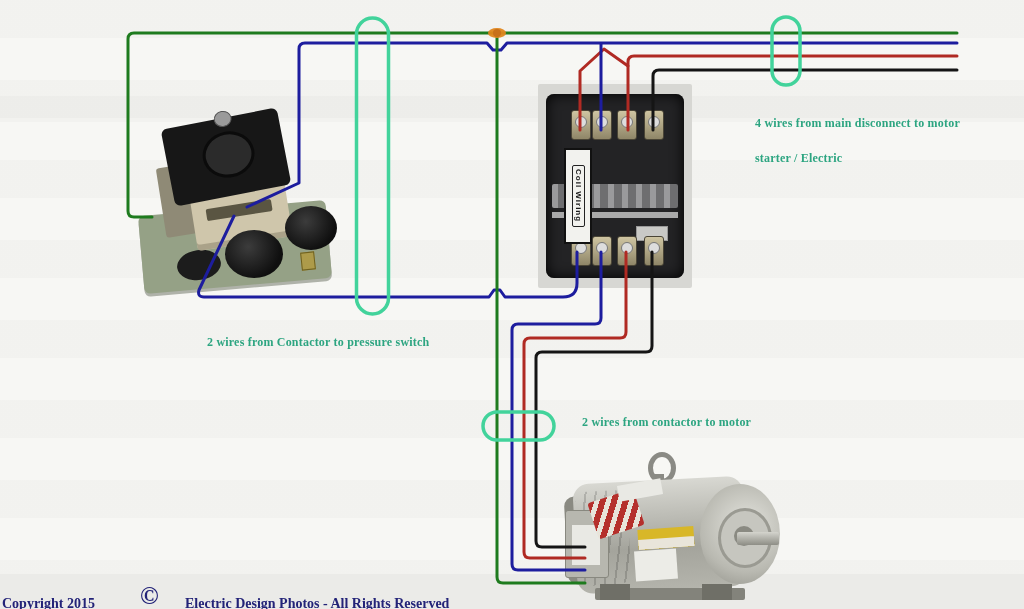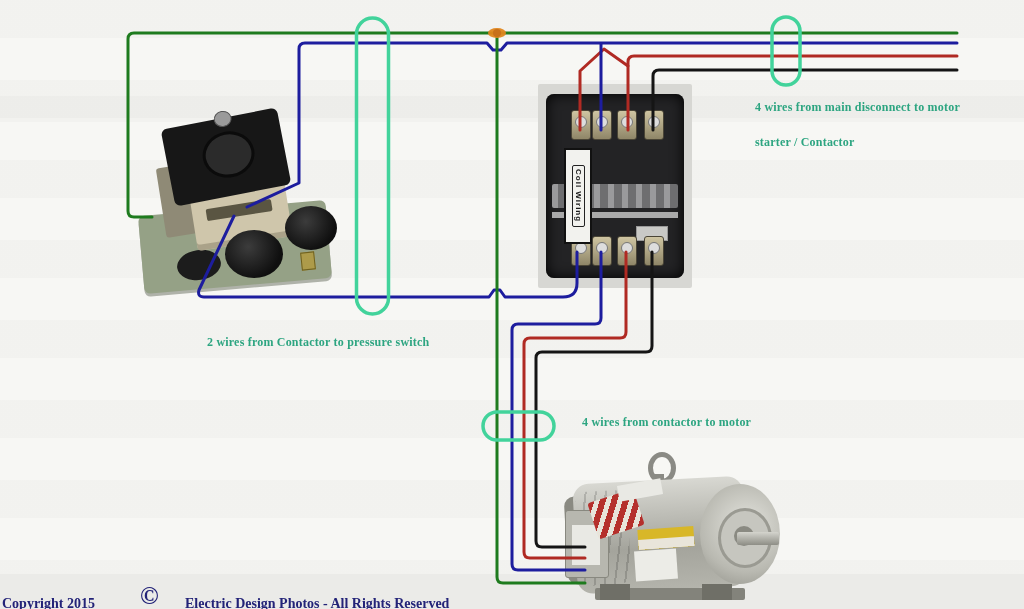--- a/index.html
+++ b/index.html
@@ -197,24 +197,24 @@
     <g>
       <ellipse cx="497" cy="33" rx="9" ry="5" fill="var(--junction-orange,#e0861c)" opacity="0.95"></ellipse>
       <circle cx="497" cy="33" r="4" fill="#c8701a"></circle>
     </g>
 
     <rect class="callout-oval" x="356.5" y="18" width="32" height="296" rx="16" ry="16"></rect>
     <rect class="callout-oval" x="772" y="17" width="28" height="68" rx="14" ry="14"></rect>
     <rect class="callout-oval" x="483" y="412" width="71" height="28" rx="14" ry="14"></rect>
   </svg>
 
-  <div class="label" style="left:755px;top:100px;">
+  <div class="label" style="left:755px;top:116px;">
     <div>4 wires from main disconnect to motor</div>
-    <div style="margin-top:20px;">starter / Contactor</div>
+    <div style="margin-top:20px;">starter / Electric</div>
   </div>
   <div class="label" style="left:207px;top:335px;">2 wires from Contactor to pressure switch</div>
-  <div class="label" style="left:582px;top:415px;">4 wires from contactor to motor</div>
+  <div class="label" style="left:582px;top:415px;">2 wires from contactor to motor</div>
 
   <div class="footer-text" style="left:2px;top:596px;">Copyright 2015</div>
   <div class="copyright-symbol" style="left:140px;top:582px;">©</div>
   <div class="footer-text" style="left:185px;top:596px;">Electric Design Photos - All Rights Reserved</div>
 
 </div>
 
 </body></html>

